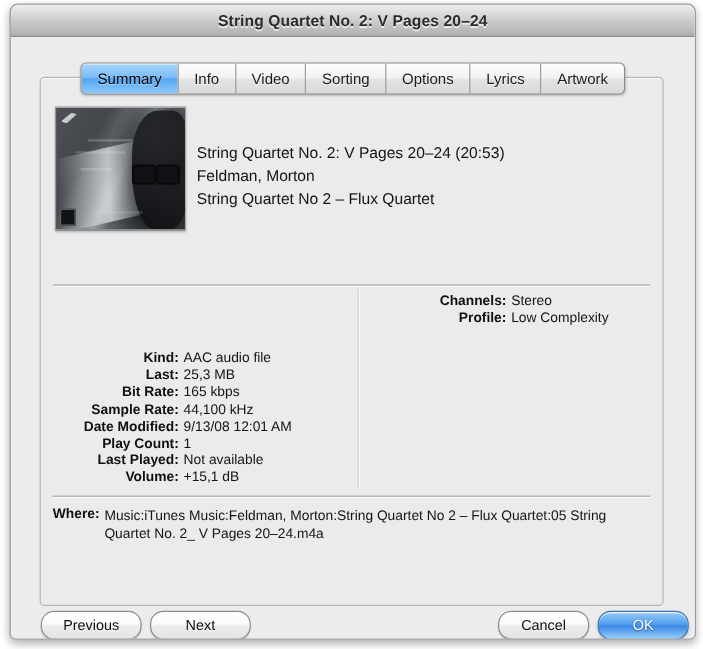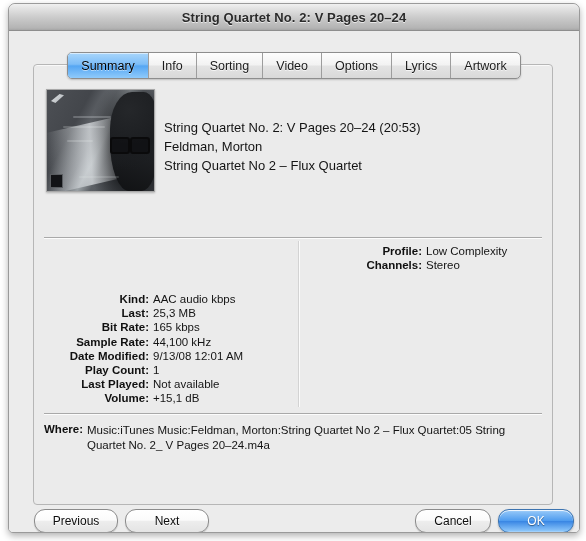--- a/index.html
+++ b/index.html
@@ -273,21 +273,21 @@
           <div class="track-line">String Quartet No 2 – Flux Quartet</div>
         </div>
       </div>
 
       <div id="sep-top"></div>
       <div id="sep-vertical"></div>
 
       <div class="meta-col" id="meta-left">
           <div class="meta-row">
             <span class="meta-label">Kind:</span>
-            <span class="meta-value">AAC audio kbps</span>
+            <span class="meta-value">AAC audio file</span>
           </div>
           <div class="meta-row">
             <span class="meta-label">Last:</span>
             <span class="meta-value">25,3 MB</span>
           </div>
           <div class="meta-row">
             <span class="meta-label">Bit Rate:</span>
             <span class="meta-value">165 kbps</span>
           </div>
           <div class="meta-row">
@@ -306,44 +306,44 @@
             <span class="meta-label">Last Played:</span>
             <span class="meta-value">Not available</span>
           </div>
           <div class="meta-row">
             <span class="meta-label">Volume:</span>
             <span class="meta-value">+15,1 dB</span>
           </div>
         </div>
       <div class="meta-col" id="meta-right">
           <div class="meta-row">
+            <span class="meta-label">Channels:</span>
+            <span class="meta-value">Stereo</span>
+          </div>
+          <div class="meta-row">
             <span class="meta-label">Profile:</span>
             <span class="meta-value">Low Complexity</span>
-          </div>
-          <div class="meta-row">
-            <span class="meta-label">Channels:</span>
-            <span class="meta-value">Stereo</span>
           </div>
         </div>
 
       <div id="sep-bottom"></div>
 
       <div id="where-block">
         <span id="where-label">Where:</span>
         <span id="where-value">Music:iTunes Music:Feldman, Morton:String Quartet No 2 – Flux Quartet:05 String Quartet No. 2_ V Pages 20–24.m4a</span>
       </div>
 
     </div>
 
     <div id="tabstrip">
       <div id="tabgroup">
           <div class="tab active">Summary</div>
           <div class="tab">Info</div>
+          <div class="tab">Video</div>
           <div class="tab">Sorting</div>
-          <div class="tab">Video</div>
           <div class="tab">Options</div>
           <div class="tab">Lyrics</div>
           <div class="tab">Artwork</div>
         </div>
     </div>
 
     <div id="buttonbar">
       <div class="btn" id="btn-previous">Previous</div>
       <div class="btn" id="btn-next">Next</div>
       <div class="btn" id="btn-cancel">Cancel</div>

